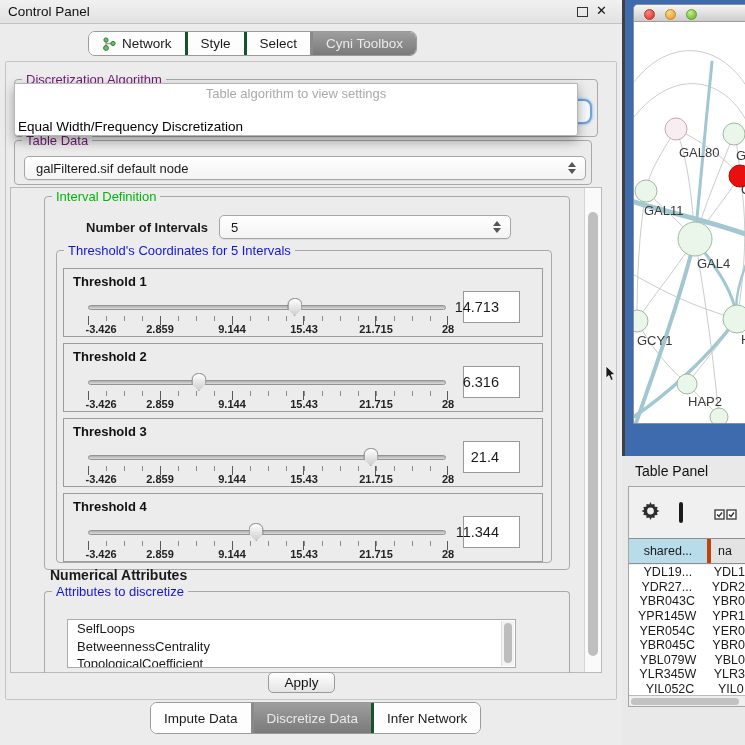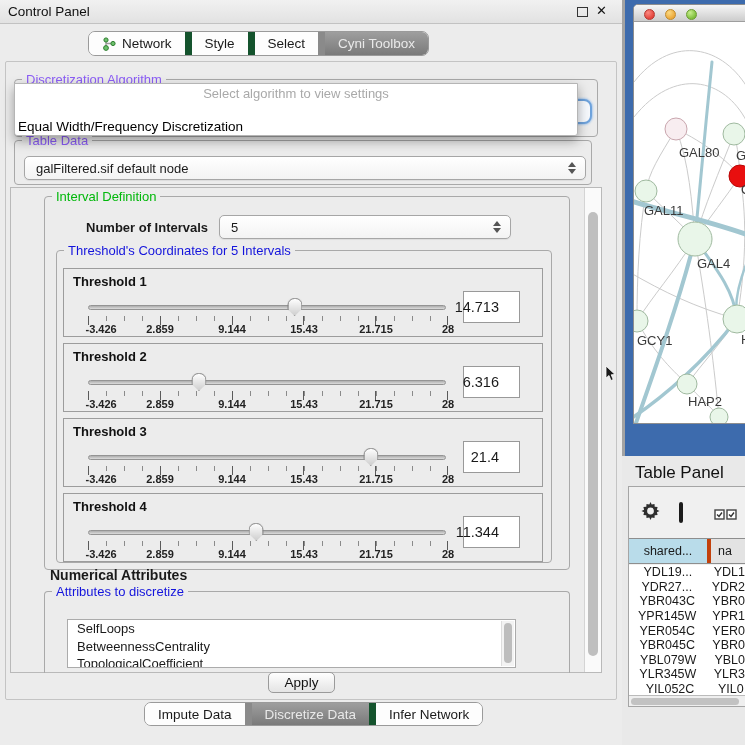--- a/index.html
+++ b/index.html
@@ -8,29 +8,29 @@
   .screen{position:relative;width:745px;height:745px;background:#ECECEC;overflow:hidden}
   .abs{position:absolute}
 
   
   .titlebar{position:absolute;left:0;top:0;width:622px;height:24px;background:linear-gradient(#F1F1F1,#E2E2E2);border-bottom:1px solid #C2C2C2}
   .wtitle{position:absolute;left:8px;top:4px;font-size:13.5px;color:#111}
   .floatic{position:absolute;left:577px;top:7px;width:11px;height:10px;border:1.5px solid #333;background:transparent}
   .closeic{position:absolute;left:596px;top:3px;font-size:13px;font-weight:bold;color:#111;font-family:"DejaVu Sans",sans-serif}
 
   .tabbar{position:absolute;display:flex;background:#FDFDFD;border:1px solid #9A9A9A;border-radius:7px;overflow:hidden;height:25px}
-  .tab{display:flex;align-items:center;padding:0 13px;font-size:13.5px;color:#1a1a1a;border-left:7px solid #14532d;background:#FDFDFD;white-space:nowrap}
+  .tab{display:flex;align-items:center;padding:0 13px;font-size:13.5px;color:#1a1a1a;border-left:3px solid #14532d;background:#FDFDFD;white-space:nowrap}
   .tab:first-child{border-left:none}
   .tab.sel{background:linear-gradient(#9E9E9E,#7A7A7A);color:#E9E9E9;border-left-color:#8A8A8A}
   .tabicon{margin-right:6px;display:inline-flex}
 
   .mainpanel{position:absolute;left:5px;top:61px;width:612px;height:639px;background:#ECECEC;border:1px solid #C4C4C4;border-radius:2px}
 
   .group{position:absolute;border:1px solid #A9A9A9;border-radius:4px;background:transparent}
-  .gtitle{position:absolute;top:-8px;left:7px;background:#ECECEC;padding:0 4px;font-size:13px;line-height:15px;white-space:nowrap;color:#8b5cf6}
+  .gtitle{position:absolute;top:-8px;left:7px;background:#ECECEC;padding:0 4px;font-size:13px;line-height:15px;white-space:nowrap;color:#701a75}
   .gtitle.green{color:#00B80A}
   .gtitle.blue{color:#1414DC}
 
   .combo{position:absolute;background:linear-gradient(#FFFFFF,#F3F3F3);border:1px solid #A6A6A6;border-radius:5px;font-size:13px;display:flex;align-items:center;box-shadow:0 1px 1px rgba(0,0,0,0.07)}
   .ctext{padding-left:11px;flex:1;white-space:nowrap;overflow:hidden}
   .spin{position:absolute;right:9px;top:50%;transform:translateY(-50%);display:flex;flex-direction:column;gap:2px}
   .spin i{display:block;width:0;height:0;border-left:4px solid transparent;border-right:4px solid transparent}
   .spin .up{border-bottom:5px solid #555}
   .spin .dn{border-top:5px solid #555}
 
@@ -60,31 +60,31 @@
   .tlabels{position:absolute;left:24px;top:54px;width:360px;height:13px;font-size:11px;font-weight:bold;color:#222}
   .tlabels span{position:absolute;transform:translateX(-50%);white-space:nowrap}
   .valbox{position:absolute;left:399px;top:22px;width:57px;height:32px;background:#FFF;border:1px solid #999;font-size:14.5px;display:flex;align-items:center;justify-content:flex-end;padding-right:20px}
 
   .attrlist{position:absolute;left:67px;top:619px;width:449px;height:49px;background:#FFF;border:1px solid #ABABAB;overflow:hidden;font-size:13px}
   .attrlist .li{padding:1px 0 1px 9px;line-height:15.5px;white-space:nowrap}
 
   .btn{position:absolute;background:linear-gradient(#FFFFFF,#E4E4E4);border:1px solid #9A9A9A;border-radius:5px;font-size:13.5px;display:flex;align-items:center;justify-content:center;color:#111}
 
   
-  .bluepanel{position:absolute;left:622px;top:0;width:123px;height:456px;background:#3D6BAD;border-left:3px solid #a3a3a3;overflow:hidden}
+  .bluepanel{position:absolute;left:622px;top:0;width:123px;height:456px;background:#3D6BAD;border-left:3px solid #404040;overflow:hidden}
   .macwin{position:absolute;left:8px;top:4px;width:116px;height:420px;background:#FFF;border:1px solid #8E8E8E;border-radius:5px 5px 0 0;overflow:hidden}
   .mactb{position:absolute;left:0;top:0;right:0;height:17px;background:linear-gradient(#F6F6F6,#CCCCCC);border-bottom:1px solid #9E9E9E}
   .light{position:absolute;top:3.5px;width:11px;height:11px;border-radius:50%}
   .lr{background:radial-gradient(circle at 35% 30%,#FB8A82,#E4443C 70%);border:1px solid #B33A33}
   .ly{background:radial-gradient(circle at 35% 30%,#FBD982,#ECA93B 70%);border:1px solid #BE8A2E}
   .lg{background:radial-gradient(circle at 35% 30%,#C7EE8E,#7FBF3C 70%);border:1px solid #6A9A33}
   .netsvg{position:absolute;left:0;top:17px}
 
   .tablepanel{position:absolute;left:622px;top:456px;width:123px;height:289px;background:#E9E9E9}
-  .tptitle2{position:absolute;left:13px;top:7px;font-size:17px;color:#111}
+  .tptitle2{position:absolute;left:13px;top:7px;font-size:14px;color:#111}
   .subpanel{position:absolute;left:6px;top:30px;width:117px;height:221px;background:#F0F0F0;border:1px solid #A5A5A5;border-right:none}
   .ttoolbar{position:absolute;left:0;top:0;right:0;height:50px}
   .hdr{position:absolute;left:0;top:51px;right:0;height:26px;display:flex;border-top:1px solid #8E8E8E;border-bottom:1px solid #8E8E8E;font-size:12.5px}
   .hc1{width:82px;background:#B9DCEA;border-right:4px solid #c2410c;display:flex;align-items:center;justify-content:center}
   .hc2{flex:1;background:#E3E3E3;display:flex;align-items:center;padding-left:7px}
   .rows{position:absolute;left:0;top:78px;right:0;height:130px;background:#FFF;overflow:hidden}
   .trow{display:flex;height:14.6px;font-size:12.5px;align-items:center;white-space:nowrap}
   .trow .c1{width:82px;text-align:center}
   .trow .c2{padding-left:7px}
   .hsb{position:absolute;left:0;right:0;top:208px;height:11px;background:#EFEFEF;border-top:1px solid #BBB}
@@ -129,21 +129,21 @@
   </div>
 
   <div class="mainpanel"></div>
 
   <div class="group" style="left:14px;top:79px;width:584px;height:58px">
     <span class="gtitle">Discretization Algorithm</span>
   </div>
   <div class="focusring"></div>
 
   <div class="popup">
-    <div class="hint">Select algorithm to view settings</div>
+    <div class="hint">Table algorithm to view settings</div>
     <div class="opt" style="top:35px">Equal Width/Frequency Discretization</div>
   </div>
 
   <div class="group" style="left:14px;top:140px;width:578px;height:45px">
     <span class="gtitle">Table Data</span>
   </div>
   <div class="combo" style="left:24px;top:156px;width:562px;height:24px">
     <span class="ctext">galFiltered.sif default node</span>
     <span class="spin">
         <i class="up"></i>
@@ -256,21 +256,21 @@
     <div class="li">SelfLoops</div>
     <div class="li">BetweennessCentrality</div>
     <div class="li">TopologicalCoefficient</div>
     <div class="listsb">
         <div class="th"></div>
       </div>
   </div>
 
   <div class="btn" style="left:268px;top:672px;width:67px;height:21px">Apply</div>
 
-  <div class="tabbar" style="left:144px;top:702px;height:24px">
+  <div class="tabbar" style="left:150px;top:702px;height:32px">
     <div class="tab">
         <span>Impute Data</span>
       </div>
     <div class="tab sel">
         <span>Discretize Data</span>
       </div>
     <div class="tab">
         <span>Infer Network</span>
       </div>
   </div>

